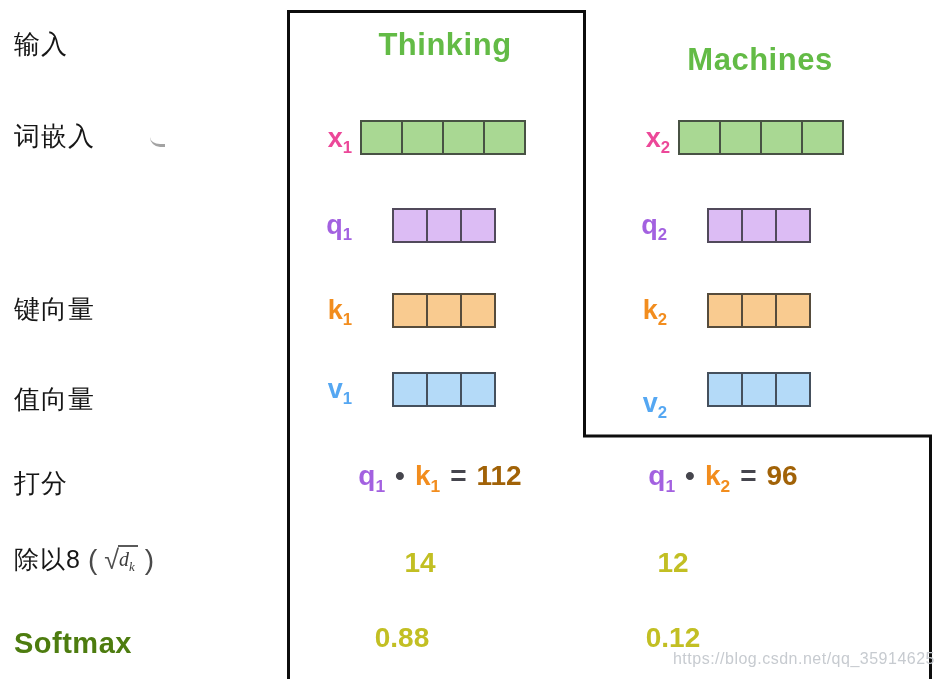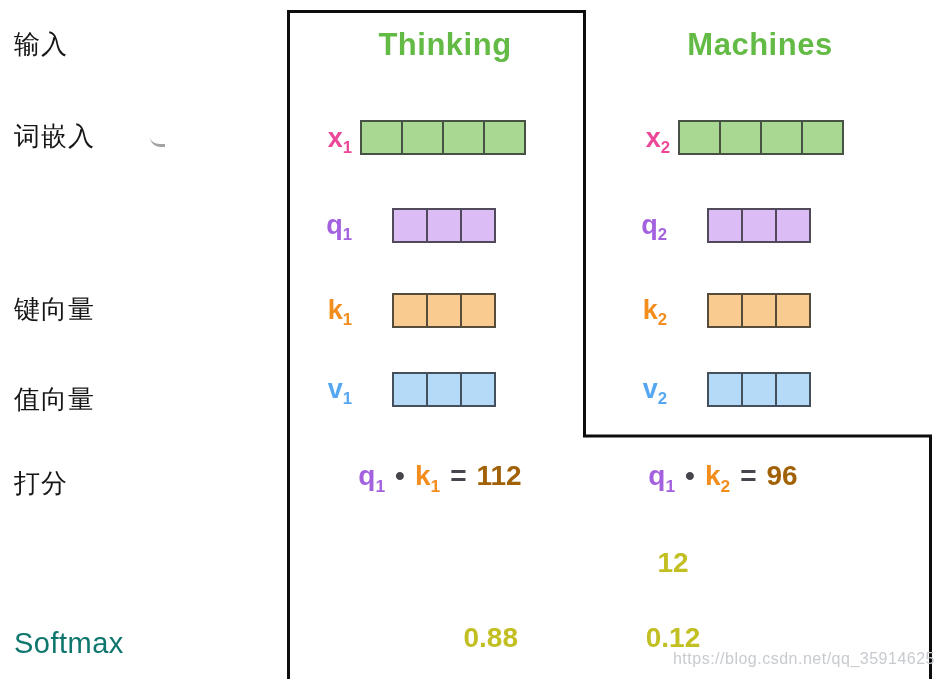--- a/index.html
+++ b/index.html
@@ -4,21 +4,21 @@
 <style>
   html,body{margin:0;padding:0;background:#ffffff;}
   .stage{
     position:relative;width:943px;height:679px;background:#ffffff;
     font-family:"Liberation Sans",sans-serif;overflow:hidden;
   }
   .abs{position:absolute;}
 
   
   .cjk{font-size:26px;color:#161616;font-weight:400;letter-spacing:1px;white-space:nowrap;}
-  .softmax-label{font-size:29px;font-weight:400;color:#0f766e;letter-spacing:0.5px;}
+  .softmax-label{font-size:29px;font-weight:700;color:#4d7c0f;letter-spacing:0.5px;}
 
   
   .divide-row{display:flex;align-items:center;font-size:24px;color:#222;white-space:nowrap;}
   .divide-row .prefix{font-size:25px;color:#161616;letter-spacing:1px;}
   .divide-row .paren{font-size:28px;color:#4a4a4a;margin:0 7px;font-weight:400;}
   .radical{display:inline-flex;align-items:flex-start;color:#4f4f4f;}
   .rad-sign{font-size:27px;line-height:1;transform:translateY(2px);}
   .rad-body{
     border-top:2px solid #5a5a5a;padding:1px 3px 0 1px;margin-left:-1px;
     font-family:"Liberation Serif",serif;font-style:italic;font-size:20px;line-height:1.1;color:#3d3d3d;
@@ -64,27 +64,36 @@
   <svg class="abs" style="left:0;top:0;" width="943" height="679" viewBox="0 0 943 679">
     <path d="M 288.5 679 L 288.5 11.5 L 584.5 11.5 L 584.5 436 L 930.5 436 L 930.5 679" fill="none" stroke="#0d0d0d" stroke-width="3"></path>
   </svg>
 
   <div class="abs cjk" style="left:14px;top:27px;">输入</div>
   <div class="abs cjk" style="left:14px;top:119px;">词嵌入</div>
   <div class="abs cjk" style="left:14px;top:292px;">键向量</div>
   <div class="abs cjk" style="left:14px;top:382px;">值向量</div>
   <div class="abs cjk" style="left:14px;top:466px;">打分</div>
 
+  <div class="abs divide-row" style="left:14px;top:543px;">
+    <span class="prefix">除以8</span>
+    <span class="paren">(</span>
+    <span class="radical">
+      <span class="rad-sign">√</span>
+      <span class="rad-body"><span>d</span><sub>k</sub></span>
+    </span>
+    <span class="paren">)</span>
+  </div>
 
   <div class="abs softmax-label" style="left:14px;top:627px;">Softmax</div>
 
   <div class="abs stray" style="left:150px;top:135px;"></div>
 
   <div class="abs col-header" style="left:330px;top:27px;width:230px;">Thinking</div>
-  <div class="abs col-header" style="left:650px;top:27px;width:220px;">Machines</div>
+  <div class="abs col-header" style="left:650px;top:42px;width:220px;">Machines</div>
 
   <div class="abs vlabel green-t" style="left:300px;top:123px;width:52px;"><span>x</span><sub>1</sub></div>
   <div class="abs vec" style="left:360px;top:120px;">
     <div class="cell x-cell"></div>
       <div class="cell x-cell"></div>
       <div class="cell x-cell"></div>
       <div class="cell x-cell"></div>
   </div>
 
   <div class="abs vlabel purple-t" style="left:300px;top:210px;width:52px;"><span>q</span><sub>1</sub></div>
@@ -123,21 +132,21 @@
       <div class="cell q-cell"></div>
   </div>
 
   <div class="abs vlabel orange-t" style="left:615px;top:295px;width:52px;"><span>k</span><sub>2</sub></div>
   <div class="abs vec" style="left:707px;top:293px;">
     <div class="cell k-cell"></div>
       <div class="cell k-cell"></div>
       <div class="cell k-cell"></div>
   </div>
 
-  <div class="abs vlabel blue-t" style="left:615px;top:374px;width:52px;"><span>v</span><sub>2</sub></div>
+  <div class="abs vlabel blue-t" style="left:615px;top:388px;width:52px;"><span>v</span><sub>2</sub></div>
   <div class="abs vec" style="left:707px;top:372px;">
     <div class="cell v-cell"></div>
       <div class="cell v-cell"></div>
       <div class="cell v-cell"></div>
   </div>
 
   <div class="abs score" style="left:320px;top:460px;width:240px;">
     <span class="purple-t"><span>q</span><sub>1</sub></span>
     <span class="dark-t">•</span>
     <span class="orange-t"><span>k</span><sub>1</sub></span>
@@ -146,20 +155,21 @@
   </div>
 
   <div class="abs score" style="left:600px;top:460px;width:246px;">
     <span class="purple-t"><span>q</span><sub>1</sub></span>
     <span class="dark-t">•</span>
     <span class="orange-t"><span>k</span><sub>2</sub></span>
     <span class="dark-t">=</span>
     <span class="yellow-t">96</span>
   </div>
 
+  <div class="abs num" style="left:330px;top:547px;width:180px;">14</div>
   <div class="abs num" style="left:583px;top:547px;width:180px;">12</div>
 
-  <div class="abs num" style="left:338px;top:622px;width:180px;text-align:right;">0.88</div>
+  <div class="abs num" style="left:312px;top:622px;width:180px;">0.88</div>
   <div class="abs num" style="left:583px;top:622px;width:180px;">0.12</div>
 
   <div class="abs watermark" style="left:600px;top:650px;width:335px;">https://blog.csdn.net/qq_35914625</div>
 
 </div>
 
 </body></html>

